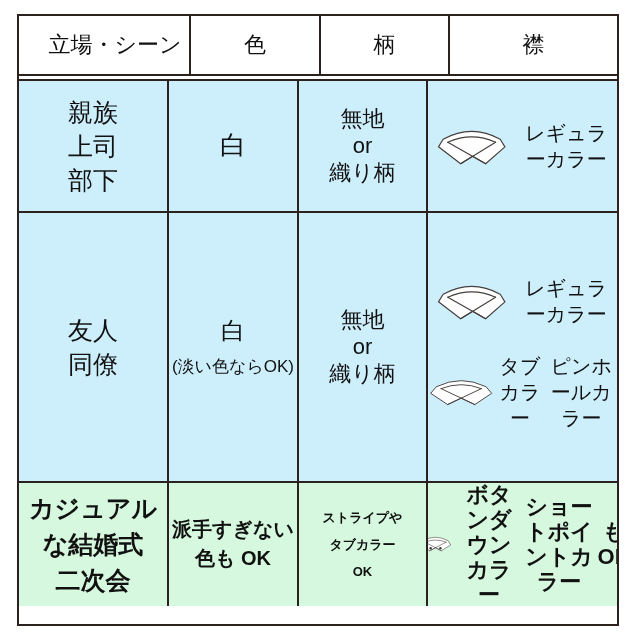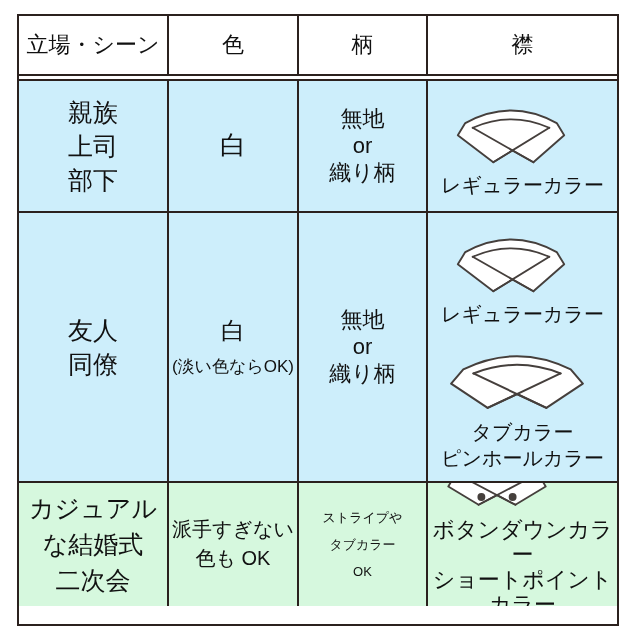--- a/index.html
+++ b/index.html
@@ -33,49 +33,50 @@
   .cell{
     border-right:2.5px solid var(--border);
     display:flex;
     flex-direction:column;
     align-items:center;
     justify-content:center;
     text-align:center;
     overflow:hidden;
   }
   .cell:last-child{border-right:none;}
-  .header-row{height:58px;}
+  .header-row{height:58px;padding-left:22px;}
   .header-row .cell{font-size:22px;background:#ffffff;}
   .divider-gap{
     height:6.5px;
     background:#ffffff;
     border-top:2.5px solid var(--border);
     border-bottom:2.5px solid var(--border);
   }
   .body-row{border-bottom:2px solid var(--border);}
   .body-row:last-child{border-bottom:none;}
   .row-0{height:132px;}
   .row-1{height:270px;}
-  .row-2{height:123px;}
+  .row-2{height:123px;font-weight:bold;}
   .formal .cell{background:var(--formal-row-bg);}
   .casual .cell{background:var(--casual-row-bg);}
 
   .scene-cell{font-size:25px;line-height:34px;}
   .row-2 .scene-cell{line-height:36px;}
   .color-main{font-size:26px;}
   .row-1 .color-main{font-size:24px;}
   .color-note{font-size:17px;margin-top:8px;}
   .color-lines{font-size:20px;line-height:29px;}
   .pattern-cell{font-size:22px;line-height:27px;}
   .row-2 .pattern-cell{font-size:13px;line-height:27px;}
 
   .collar-cell{justify-content:center;}
   .collar-group{
     display:flex;
-    flex-direction:column;
+    flex-direction:row;
+    align-items:center;
   }
   .collar-group + .collar-group{margin-top:12px;}
   .collar-label{font-size:20px;line-height:26px;}
   .row-2 .collar-label{font-size:22px;line-height:25px;}
   .collar-svg{display:block;margin-bottom:3px;}
   .collar-shape{
     fill:var(--collar-fill);
     stroke:var(--collar-stroke);
     stroke-width:2;
     stroke-linejoin:round;

